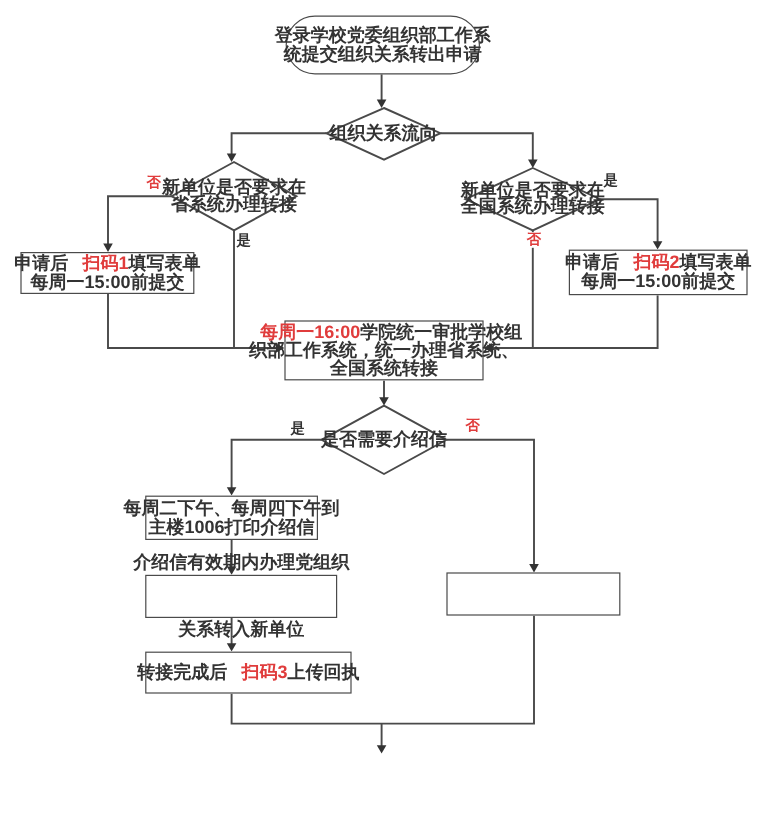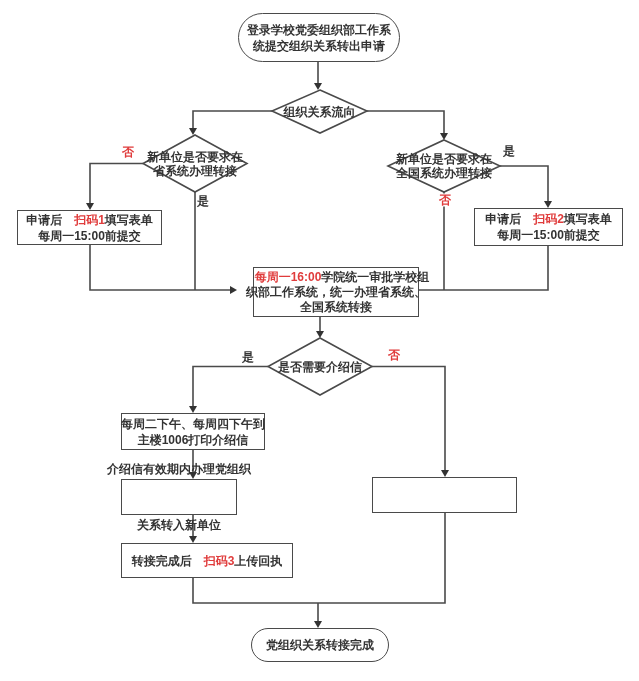--- a/index.html
+++ b/index.html
@@ -3,27 +3,27 @@
 <meta charset="utf-8">
 <style>
   html,body{margin:0;padding:0;background:#fff;}
   .canvas{
     position:relative;width:639px;height:681px;background:#ffffff;overflow:hidden;
     font-family:"Liberation Sans",sans-serif;color:#333333;
   }
   .wires{position:absolute;left:0;top:0;}
   .node{
     position:absolute;display:flex;flex-direction:column;align-items:center;
-    justify-content:center;text-align:center;font-weight:bold;font-size:12px;
+    justify-content:center;text-align:center;font-weight:bold;font-size:15px;
     line-height:16px;color:#333333;box-sizing:border-box;
   }
   .box{border:1.5px solid #4a4a4a;background:#ffffff;}
   .terminal{border:1.5px solid #4a4a4a;background:#ffffff;border-radius:25px;}
   .dtext{background:transparent;line-height:14px;}
-  .review{line-height:15px;margin-left:16px;}
+  .review{line-height:15px;}
   .ln{white-space:nowrap;}
   .red{color:#e03c3c;padding-left:12px;}
   .edge-label{
     position:absolute;transform:translate(-50%,-50%);font-size:12px;font-weight:bold;
     color:#333333;background:#ffffff;padding:0 1px;line-height:13px;
   }
   .edge-label.red{color:#e03c3c;}
 </style>
 </head>
 <body>
@@ -115,37 +115,34 @@
 
   <div class="node dtext" style="left:268px;top:338px;width:104px;height:57px;">
     <div class="ln">是否需要介绍信</div>
   </div>
 
   <div class="node box" style="left:121px;top:413px;width:144px;height:37px;">
     <div class="ln">每周二下午、每周四下午到</div>
     <div class="ln">主楼1006打印介绍信</div>
   </div>
 
-  <div class="node box" style="left:121px;top:479px;width:116px;height:36px;gap:40px;">
+  <div class="node box" style="left:121px;top:479px;width:160px;height:36px;gap:40px;">
     <div class="ln">介绍信有效期内办理党组织</div>
     <div class="ln">关系转入新单位</div>
   </div>
 
   <div class="node box" style="left:121px;top:543px;width:172px;height:35px;">
     <div class="ln">
       <span>转接完成后</span><span class="red">扫码3</span><span>上传回执</span>
     </div>
   </div>
 
   <div class="node box" style="left:372px;top:477px;width:145px;height:36px;">
   </div>
 
-  <div class="node terminal" style="left:251px;top:628px;width:138px;height:34px;border-radius:17px;">
-    <div class="ln">党组织关系转接完成</div>
-  </div>
 
   <span class="edge-label red" style="left:128px;top:152px;">否</span>
   <span class="edge-label" style="left:203px;top:201px;">是</span>
   <span class="edge-label" style="left:509px;top:151px;">是</span>
   <span class="edge-label red" style="left:445px;top:200px;">否</span>
   <span class="edge-label" style="left:248px;top:357px;">是</span>
   <span class="edge-label red" style="left:394px;top:355px;">否</span>
 
 </div>
 

